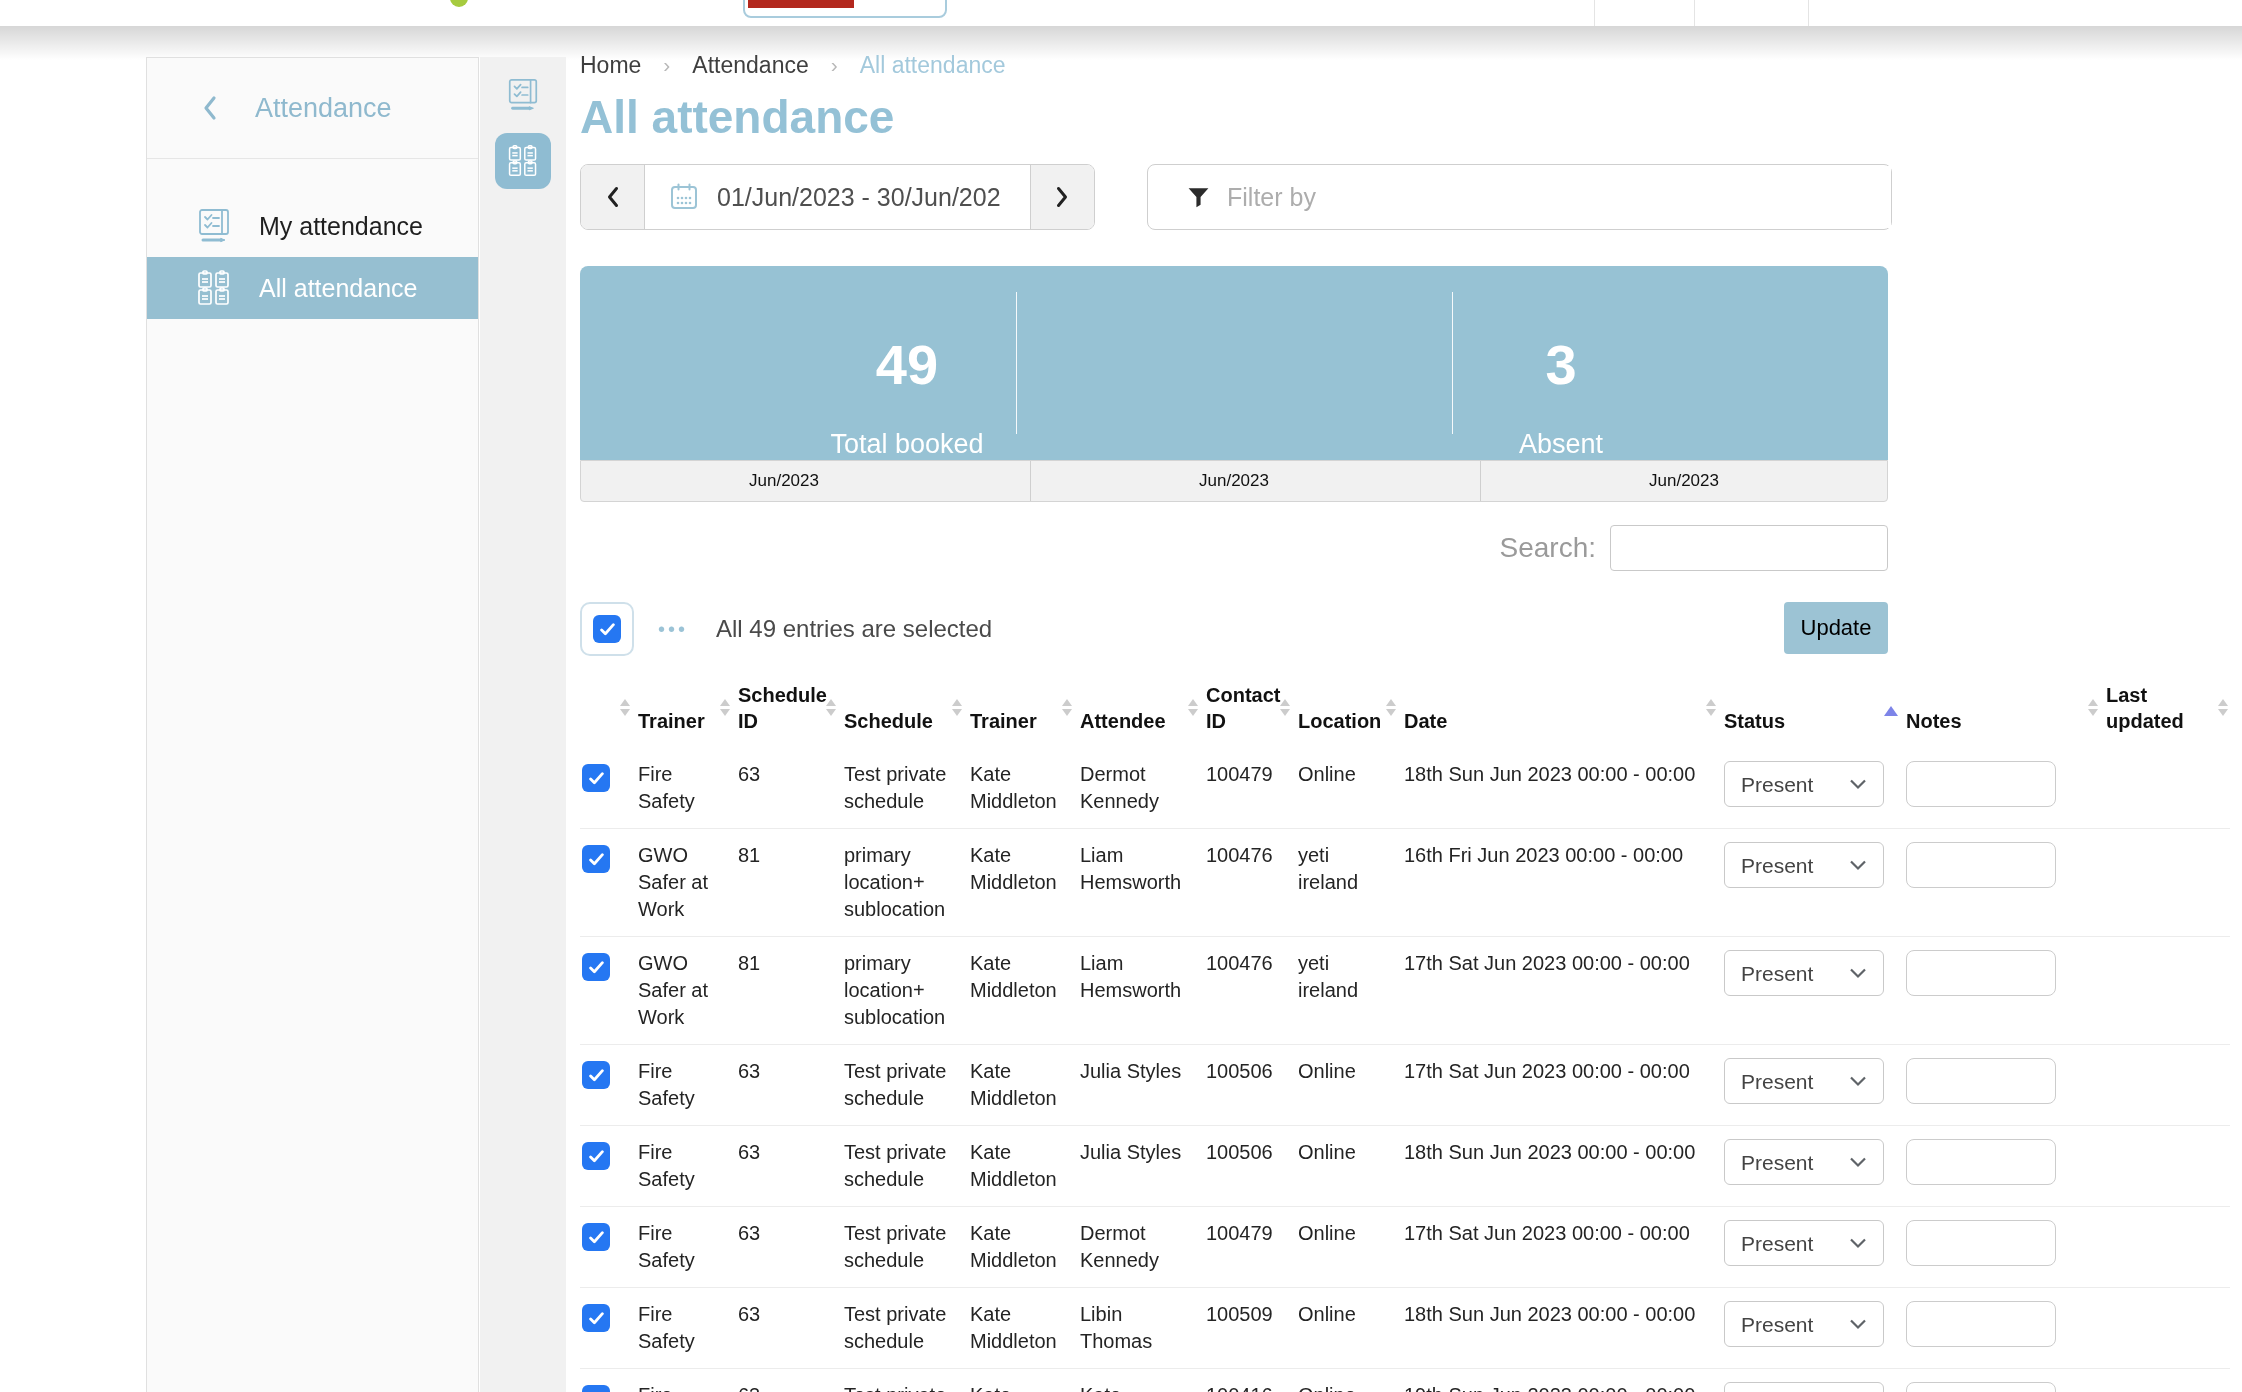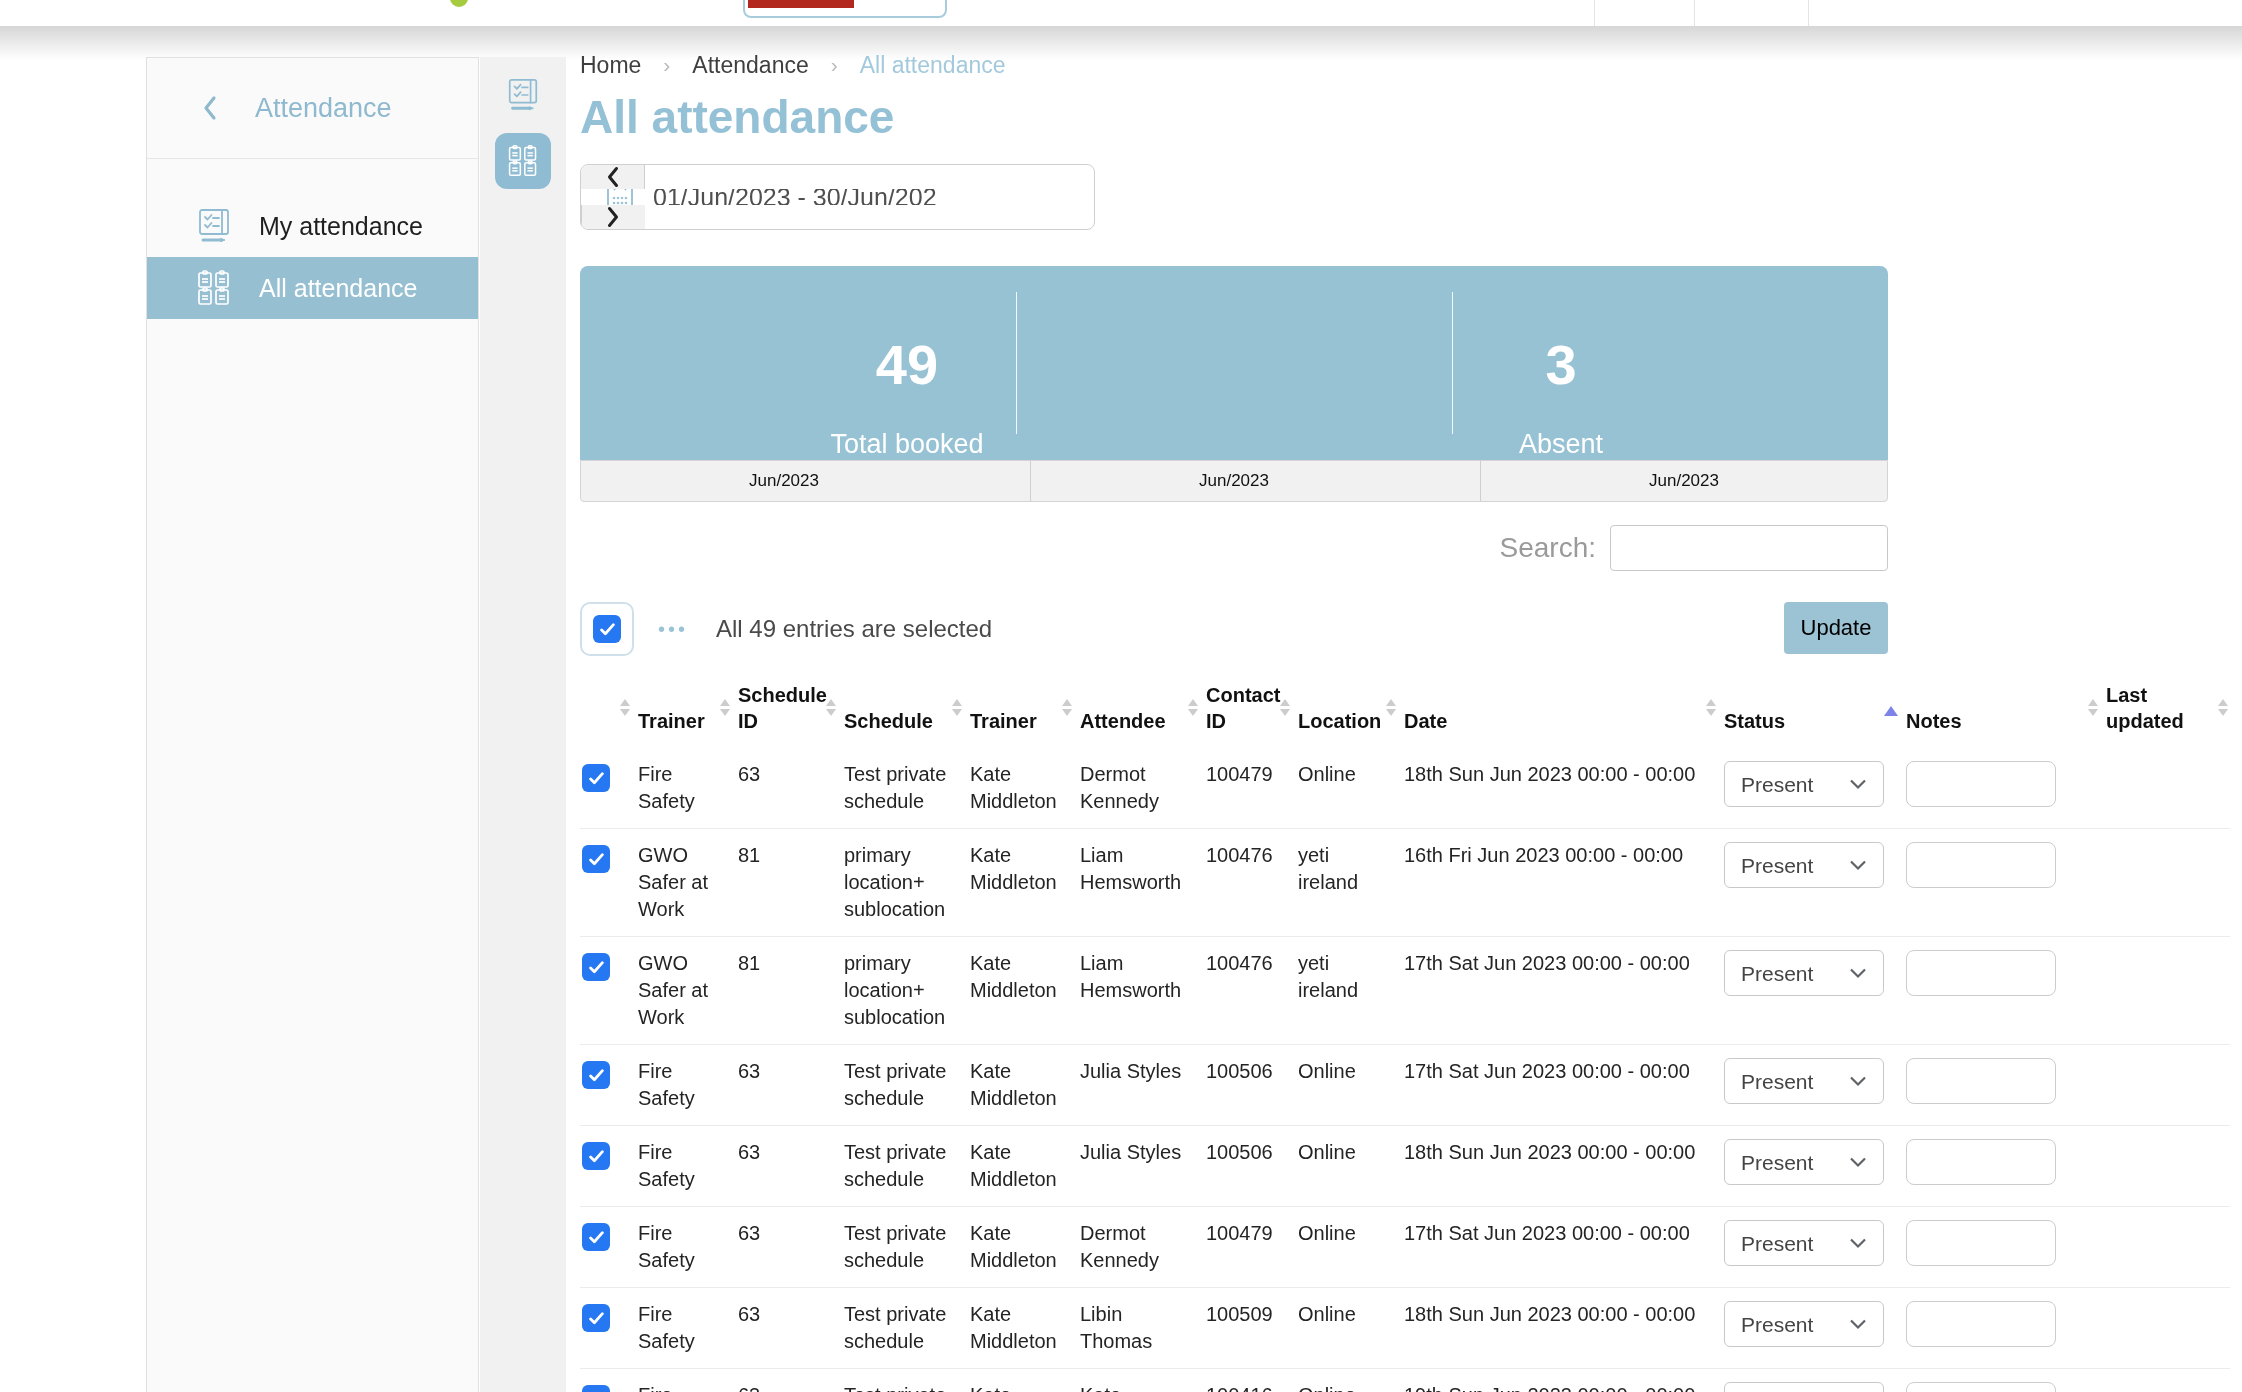--- a/index.html
+++ b/index.html
@@ -36,21 +36,21 @@
 
   
   .main{position:absolute;left:580px;top:50px;width:1650px;z-index:2;}
   .breadcrumb{display:flex;align-items:center;gap:22px;font-size:23px;color:#3f3f3f;height:30px;}
   .breadcrumb .sep{color:#b8b8b8;font-size:21px;}
   .breadcrumb .current{color:#a3c9dc;}
   .page-title{font-size:46px;font-weight:700;color:#94c1d6;margin-top:10px;line-height:54px;}
 
   .toolbar{margin-top:20px;display:flex;gap:52px;}
   .datepicker{width:515px;height:66px;border:1px solid #cfcfcf;border-radius:8px;display:flex;
-              overflow:hidden;background:#fff;box-sizing:border-box;flex-direction:column;}
+              overflow:hidden;background:#fff;box-sizing:border-box;}
   .dp-btn{width:64px;background:#f1f1f1;display:flex;align-items:center;justify-content:center;
           border:none;color:#222;cursor:pointer;}
   .dp-btn.prev{border-right:1px solid #cfcfcf;}
   .dp-btn.next{border-left:1px solid #cfcfcf;}
   .dp-value{flex:1;display:flex;align-items:center;gap:18px;padding-left:24px;font-size:25px;color:#4f4f4f;
             white-space:nowrap;overflow:hidden;}
   .filterbox{width:745px;height:66px;border:1px solid #cfcfcf;border-radius:8px;display:flex;align-items:center;
              gap:14px;padding-left:38px;background:#fff;box-sizing:border-box;}
   .filterbox input{border:none;outline:none;font-size:25px;flex:1;height:60px;color:#333;
                    font-family:"Liberation Sans","DejaVu Sans",sans-serif;}
@@ -262,20 +262,28 @@
           </span>
           <span>01/Jun/2023 - 30/Jun/202</span>
         </div>
         <button class="dp-btn next">
           <svg width="13" height="22" viewBox="0 0 13 22">
               <polyline points="2.5,2.5 9.5,11 2.5,19.5" fill="none" stroke="#222" stroke-width="3" stroke-linecap="round" stroke-linejoin="round"></polyline>
             </svg>
         </button>
       </div>
 
+      <div class="filterbox">
+        <span style="display:flex;">
+          <svg width="25" height="25" viewBox="0 0 24 24">
+              <path d="M2.5 3h19l-7.5 8.6V19l-4 2.4v-9.8z" fill="#2b2b2b"></path>
+            </svg>
+        </span>
+        <input placeholder="Filter by" style="">
+      </div>
     </div>
 
     <div class="stats">
       <div class="stats-main">
         <div class="stat">
           <span class="value">49</span>
           <span class="label">Total booked</span>
         </div>
         <div class="stat">
           <span class="value">3</span>

